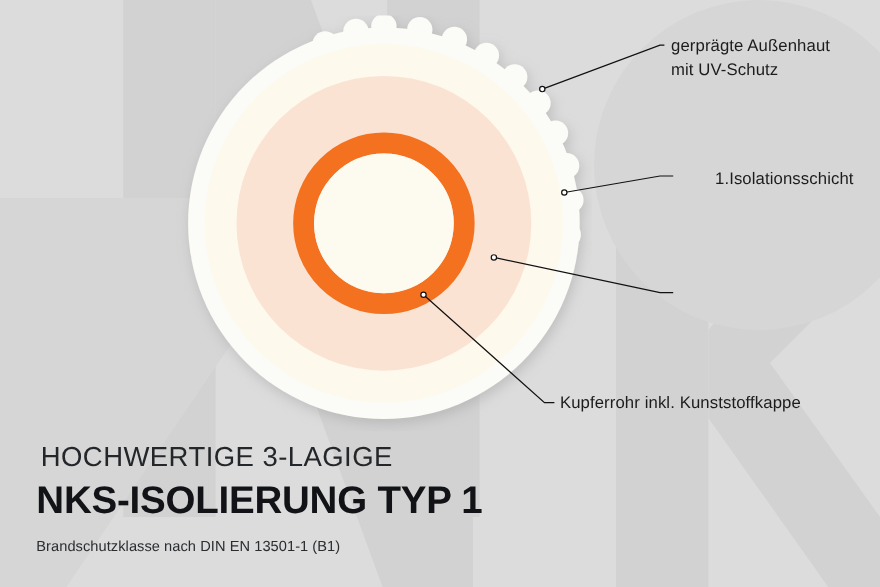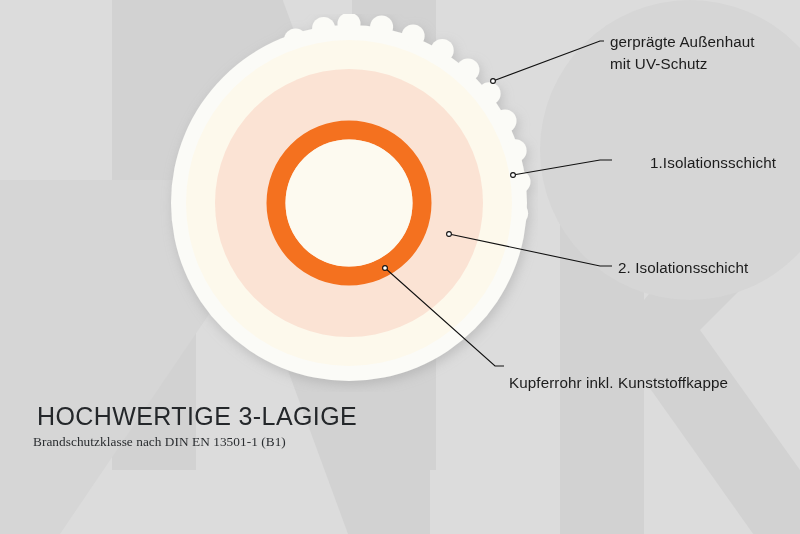--- a/index.html
+++ b/index.html
@@ -48,21 +48,21 @@
     position: absolute;
     color: #1c1c1c;
     font-size: 15.2px;
     line-height: 1.42;
     letter-spacing: 0.1px;
     white-space: pre-line;
   }
   #callout-0 { left: 610px; top: 31px; }
   #callout-1 { left: 618px; top: 152px; margin-left: 32px; }
   #callout-2 { left: 618px; top: 257px; }
-  #callout-3 { left: 509px; top: 372px; }
+  #callout-3 { left: 509px; top: 356px; }
 
   
   #title-block {
     position: absolute;
     left: 33px;
     top: 398px;
     width: 520px;
   }
   #eyebrow {
     font-size: 25px;
@@ -79,22 +79,21 @@
     letter-spacing: -0.2px;
     line-height: 1.18;
     margin: 3px 0 0 0;
   }
   #subline {
     font-size: 13.3px;
     font-weight: 400;
     color: #2a2d30;
     letter-spacing: 0.05px;
     line-height: 1.2;
-    margin: 1px 0 0 0;
-    font-family: Liberation Serif, serif;
+    margin: 14px 0 0 0;
   }
 </style>
 </head>
 <body>
 
 <div id="stage">
 
   <svg id="bg-watermark" viewBox="0 0 800 534" aria-hidden="true">
     <rect x="0" y="0" width="800" height="534" fill="#dcdcdc"></rect>
     <g fill="#d2d2d2">
@@ -176,21 +175,21 @@
       <circle cx="493" cy="81" r="2.4"></circle>
       <circle cx="513" cy="175" r="2.4"></circle>
       <circle cx="449" cy="234" r="2.4"></circle>
       <circle cx="385" cy="268" r="2.4"></circle>
     </g>
   </svg>
 
   <div class="callout" id="callout-0">gerprägte Außenhaut
 mit UV-Schutz</div>
   <div class="callout" id="callout-1">1.Isolationsschicht</div>
-  <div class="callout" id="callout-2">2. Isolationsschicht</div>
   <div class="callout" id="callout-3">Kupferrohr inkl. Kunststoffkappe</div>
 
   <div id="title-block">
     <div id="eyebrow">HOCHWERTIGE 3-LAGIGE</div>
+    <div id="headline">NKS-ISOLIERUNG TYP 1</div>
     <div id="subline">Brandschutzklasse nach DIN EN 13501-1 (B1)</div>
   </div>
 
 </div>
 
 </body></html>

